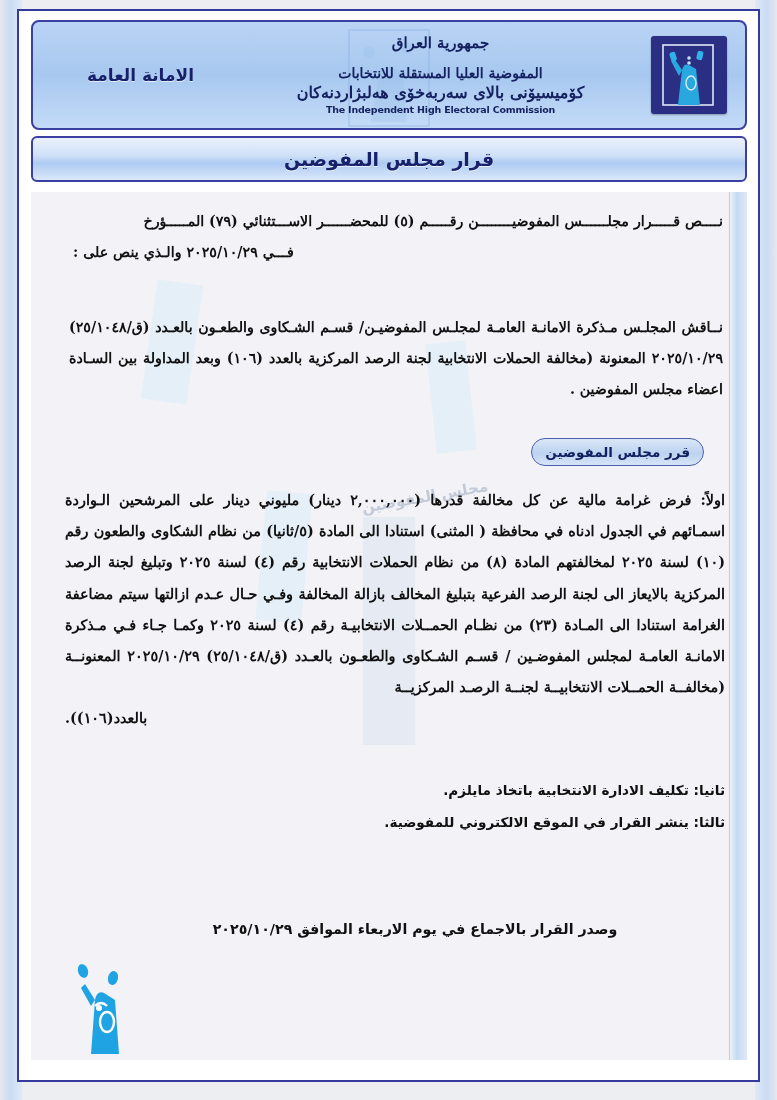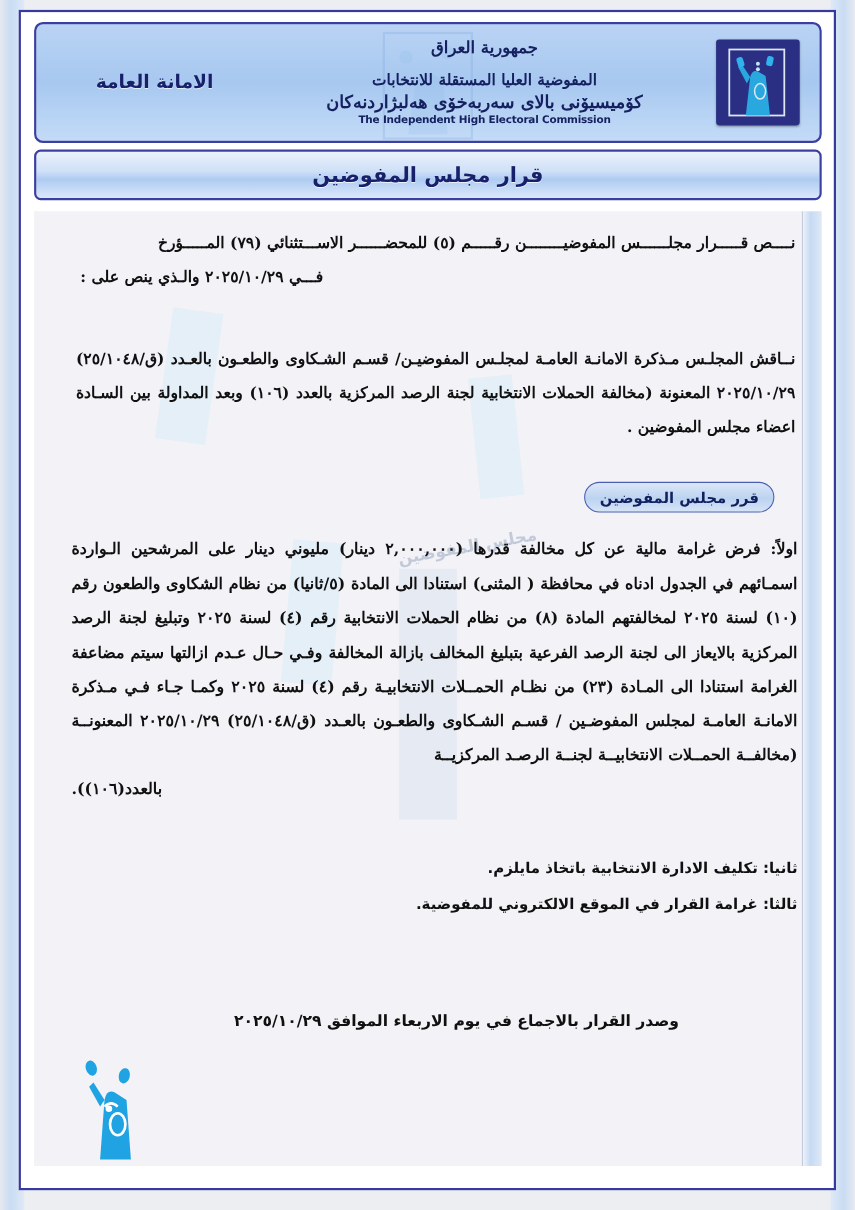--- a/index.html
+++ b/index.html
@@ -354,21 +354,21 @@
       <span>قرر مجلس المفوضين</span>
     </div>
 
     <div id="p-first" class="txt">
       <span>اولاً: فرض غرامة مالية عن كل مخالفة قدرها (٢,٠٠٠,٠٠٠ دينار) مليوني دينار على المرشحين الـواردة اسمـائهم في الجدول ادناه في محافظة ( المثنى) استنادا الى المادة (٥/ثانيا) من نظام الشكاوى والطعون رقم (١٠) لسنة ٢٠٢٥ لمخالفتهم المادة (٨) من نظام الحملات الانتخابية رقم (٤) لسنة ٢٠٢٥ وتبليغ لجنة الرصد المركزية بالايعاز الى لجنة الرصد الفرعية بتبليغ المخالف بازالة المخالفة وفـي حـال عـدم ازالتها سيتم مضاعفة الغرامة استنادا الى المـادة (٢٣) من نظـام الحمــلات الانتخابيـة رقم (٤) لسنة ٢٠٢٥ وكمـا جـاء فـي مـذكرة الامانـة العامـة لمجلس المفوضـين / قسـم الشـكاوى والطعـون بالعـدد (ق/٢٥/١٠٤٨)  ٢٠٢٥/١٠/٢٩ المعنونــة (مخالفــة الحمــلات الانتخابيــة لجنــة الرصـد المركزيــة</span>
       <span class="tail">بالعدد(١٠٦)).</span>
     </div>
 
     <div id="p-second" class="txt">ثانيا: تكليف الادارة الانتخابية باتخاذ مايلزم.</div>
 
-    <div id="p-third" class="txt">ثالثا: غرامة القرار في الموقع الالكتروني للمفوضية.</div>
+    <div id="p-third" class="txt">ثالثا: ينشر القرار في الموقع الالكتروني للمفوضية.</div>
 
     <div id="p-issued" class="txt">وصدر القرار بالاجماع في يوم الاربعاء الموافق ٢٠٢٥/١٠/٢٩</div>
 
     <svg id="footer-mark" viewBox="0 0 72 108">
       <path d="M20 106 L24 52 Q26 42 33 45 L44 52 L48 106 Z" fill="#1fa3e2"></path>
       <path d="M24 52 L14 36 L10 40 L20 58 Z" fill="#1fa3e2"></path>
       <ellipse cx="36" cy="74" rx="7" ry="10" fill="none" stroke="#ffffff" stroke-width="2.4"></ellipse>
       <path d="M24 58 Q30 52 36 58" fill="none" stroke="#ffffff" stroke-width="2.4"></path>
       <ellipse cx="12" cy="23" rx="5" ry="7" fill="#1fa3e2" transform="rotate(-18 12 23)"></ellipse>
       <ellipse cx="42" cy="30" rx="5" ry="7" fill="#1fa3e2" transform="rotate(14 42 30)"></ellipse>

